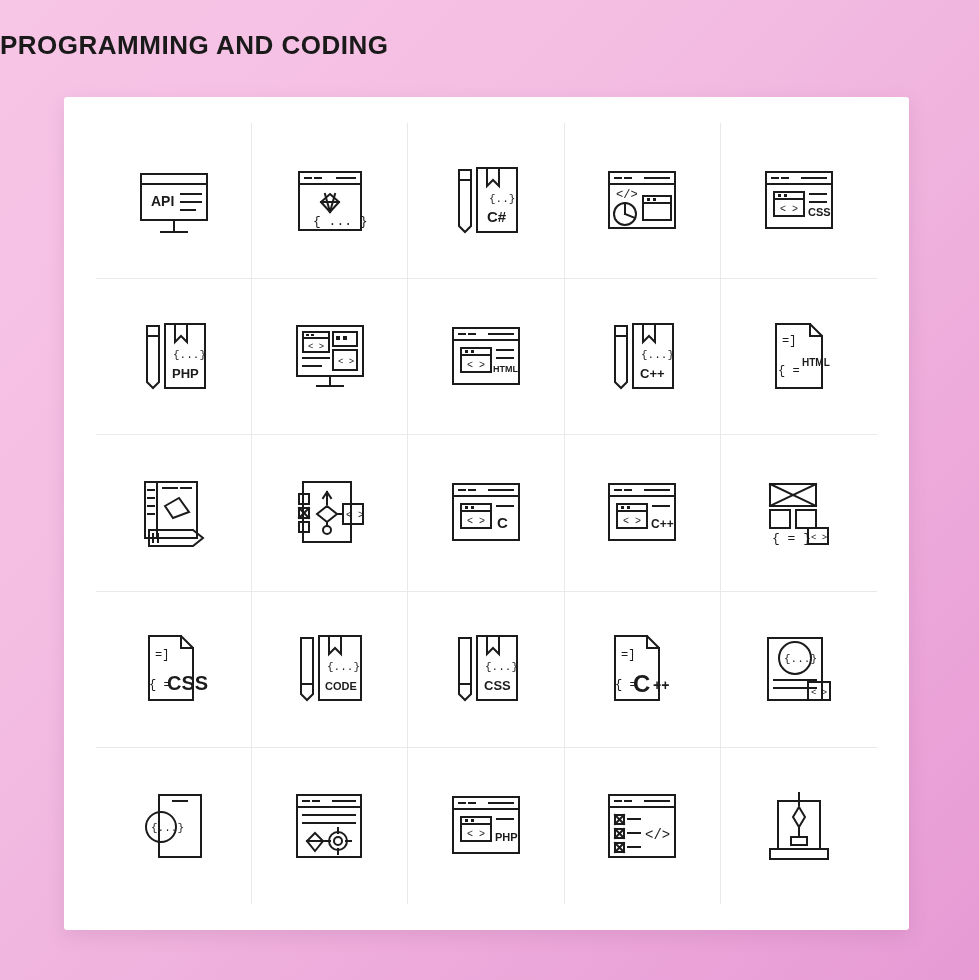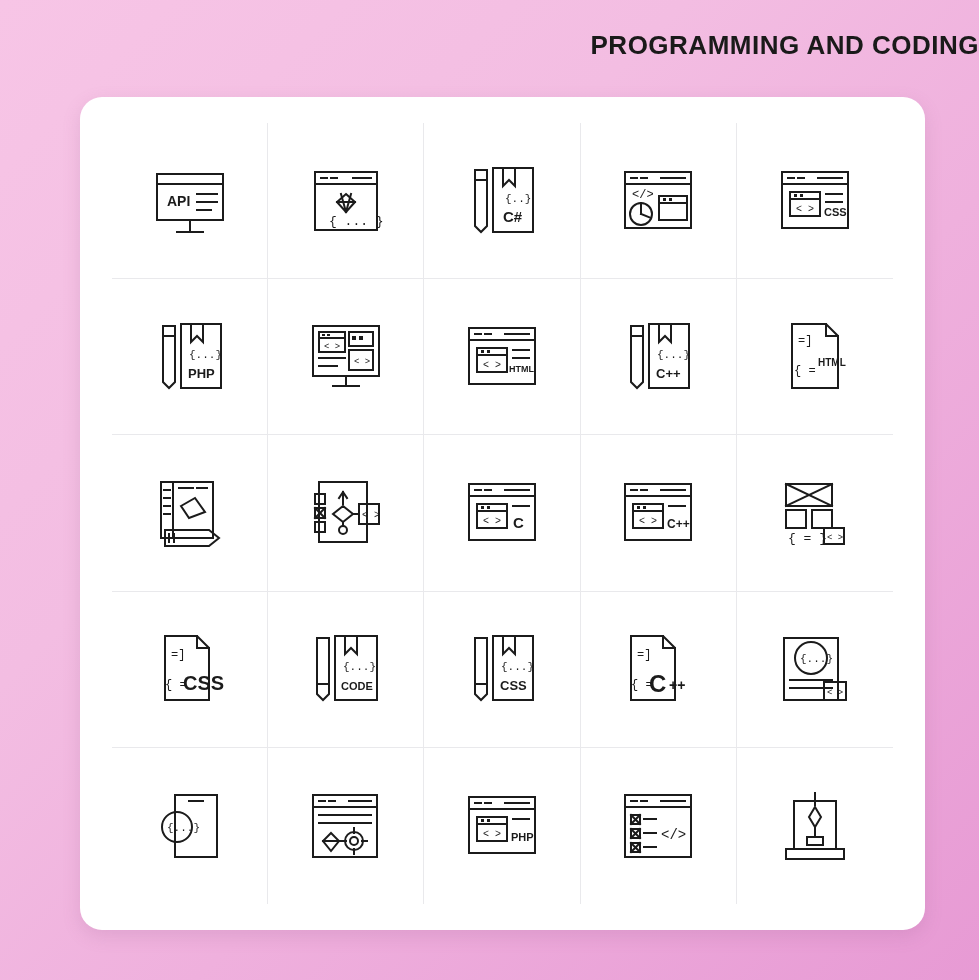--- a/index.html
+++ b/index.html
@@ -16,35 +16,35 @@
   }
   .page {
     position: absolute;
     inset: 0;
   }
   .title {
     position: absolute;
     top: 30px;
     left: 0;
     width: 979px;
-    text-align: right;
+    text-align: left;
     font-size: 26px;
     font-weight: bold;
     letter-spacing: 0.5px;
     color: #1a1a1a;
     font-family: "Liberation Sans", sans-serif;
   }
   .card {
     position: absolute;
-    left: 80px;
+    left: 64px;
     top: 97px;
     width: 845px;
     height: 833px;
     background: #ffffff;
-    border-radius: 22px;
+    border-radius: 3px;
     box-shadow: 0 6px 18px rgba(150, 90, 140, 0.18);
   }
   .grid {
     position: absolute;
     left: 32px;
     top: 26px;
     width: 781px;
     height: 781px;
     display: grid;
     grid-template-columns: repeat(5, 1fr);

